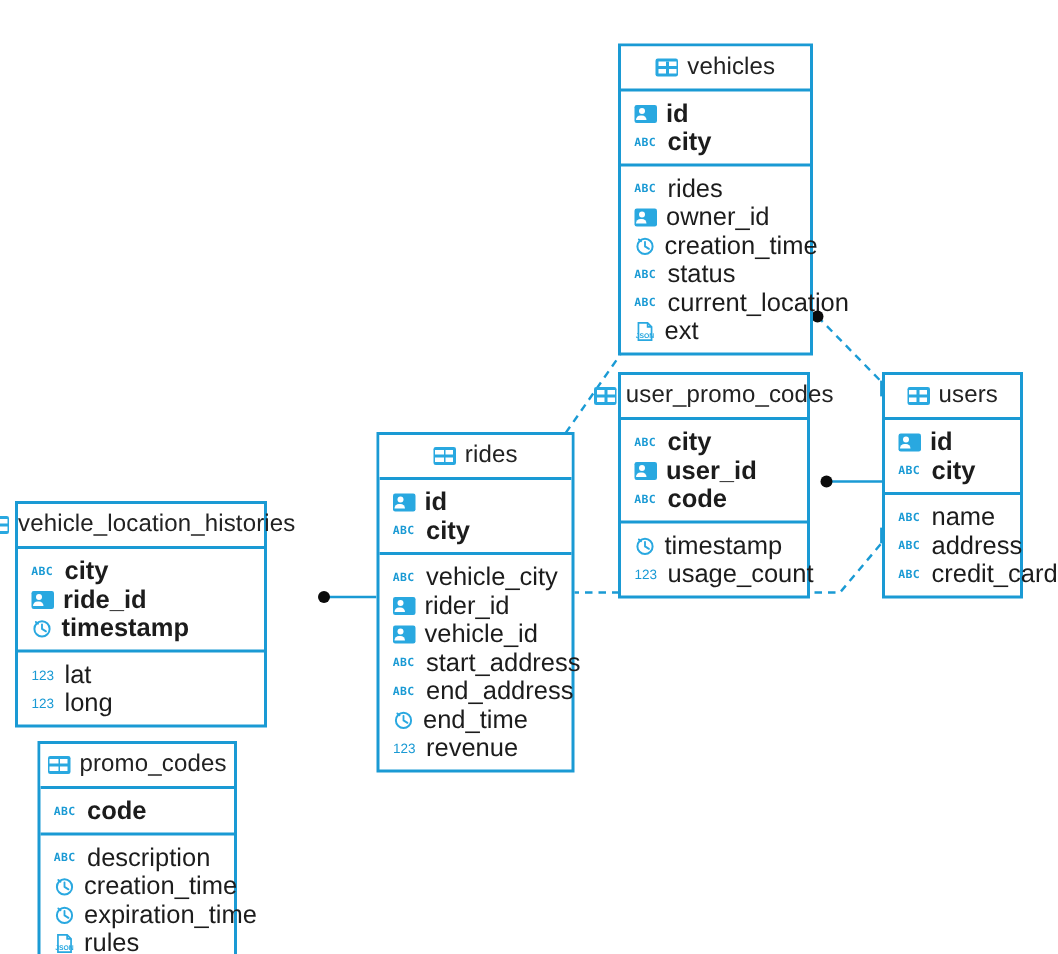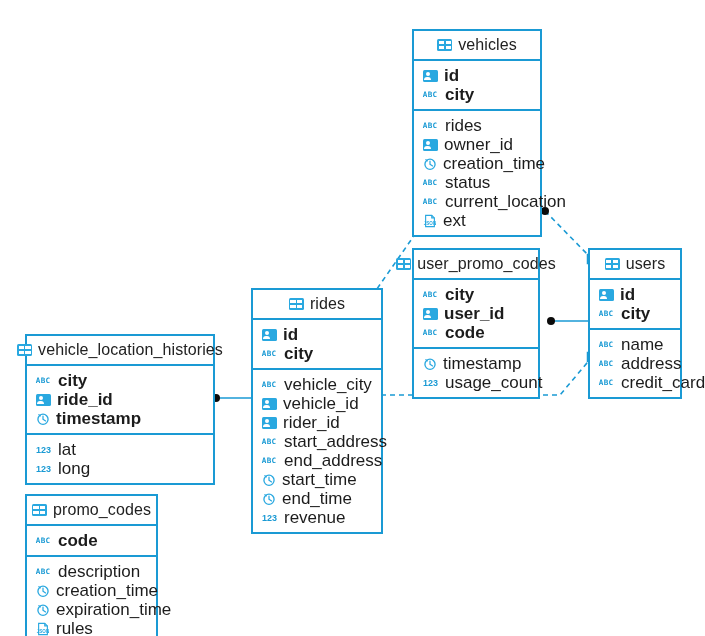--- a/index.html
+++ b/index.html
@@ -154,21 +154,21 @@
     text-align: left;
     font-family: "DejaVu Sans Mono", monospace;
     transform: scaleX(1.02);
   }
 
   
   .ic-123 {
     width: 16px;
     height: 12px;
     font-size: 9px;
-    font-weight: bold;
+    font-weight: normal;
     color: #1a9ad4;
     line-height: 12px;
     font-family: "Liberation Sans", sans-serif;
   }
 
   
   .ic-clock {
     width: 14px;
     height: 14px;
   }
@@ -347,61 +347,51 @@
           <span class="field-label">city</span>
         </div>
       </div>
       <div class="tbl-section">
         <div class="field-row">
           <span class="ic ic-abc">ABC</span>
           <span class="field-label">vehicle_city</span>
         </div>
         <div class="field-row">
           <span class="ic ic-person"></span>
+          <span class="field-label">rider_id</span>
+        </div>
+        <div class="field-row">
+          <span class="ic ic-person"></span>
           <span class="field-label">vehicle_id</span>
         </div>
         <div class="field-row">
-          <span class="ic ic-person"></span>
-          <span class="field-label">rider_id</span>
-        </div>
-        <div class="field-row">
           <span class="ic ic-abc">ABC</span>
           <span class="field-label">start_address</span>
         </div>
         <div class="field-row">
           <span class="ic ic-abc">ABC</span>
           <span class="field-label">end_address</span>
-        </div>
-        <div class="field-row">
-          <span class="ic ic-clock">
-            <svg viewBox="0 0 16 16" class="ic-svg" width="14" height="14">
-              <circle cx="8" cy="8.3" r="5.8" fill="none" stroke="#29a8e0" stroke-width="1.5"></circle>
-              <path d="M8 8.3 L8 4.8 M8 8.3 L11 10.2" stroke="#29a8e0" stroke-width="1.4" fill="none" stroke-linecap="round"></path>
-              <path d="M3.3 3.0 L5.0 4.4" stroke="#29a8e0" stroke-width="1.4" stroke-linecap="round"></path>
-            </svg>
-          </span>
-          <span class="field-label">start_time</span>
         </div>
         <div class="field-row">
           <span class="ic ic-clock">
             <svg viewBox="0 0 16 16" class="ic-svg" width="14" height="14">
               <circle cx="8" cy="8.3" r="5.8" fill="none" stroke="#29a8e0" stroke-width="1.5"></circle>
               <path d="M8 8.3 L8 4.8 M8 8.3 L11 10.2" stroke="#29a8e0" stroke-width="1.4" fill="none" stroke-linecap="round"></path>
               <path d="M3.3 3.0 L5.0 4.4" stroke="#29a8e0" stroke-width="1.4" stroke-linecap="round"></path>
             </svg>
           </span>
           <span class="field-label">end_time</span>
         </div>
         <div class="field-row">
           <span class="ic ic-123">123</span>
           <span class="field-label">revenue</span>
         </div>
       </div>
     </div>
-    <div class="table-node" style="left: 25px; top: 334px; width: 190px;">
+    <div class="table-node" style="left: 10px; top: 334px; width: 168px;">
       <div class="tbl-header">
         <span class="ic ic-table"></span>
         <span class="tbl-title">vehicle_location_histories</span>
       </div>
       <div class="tbl-section">
         <div class="field-row key">
           <span class="ic ic-abc">ABC</span>
           <span class="field-label">city</span>
         </div>
         <div class="field-row key">

